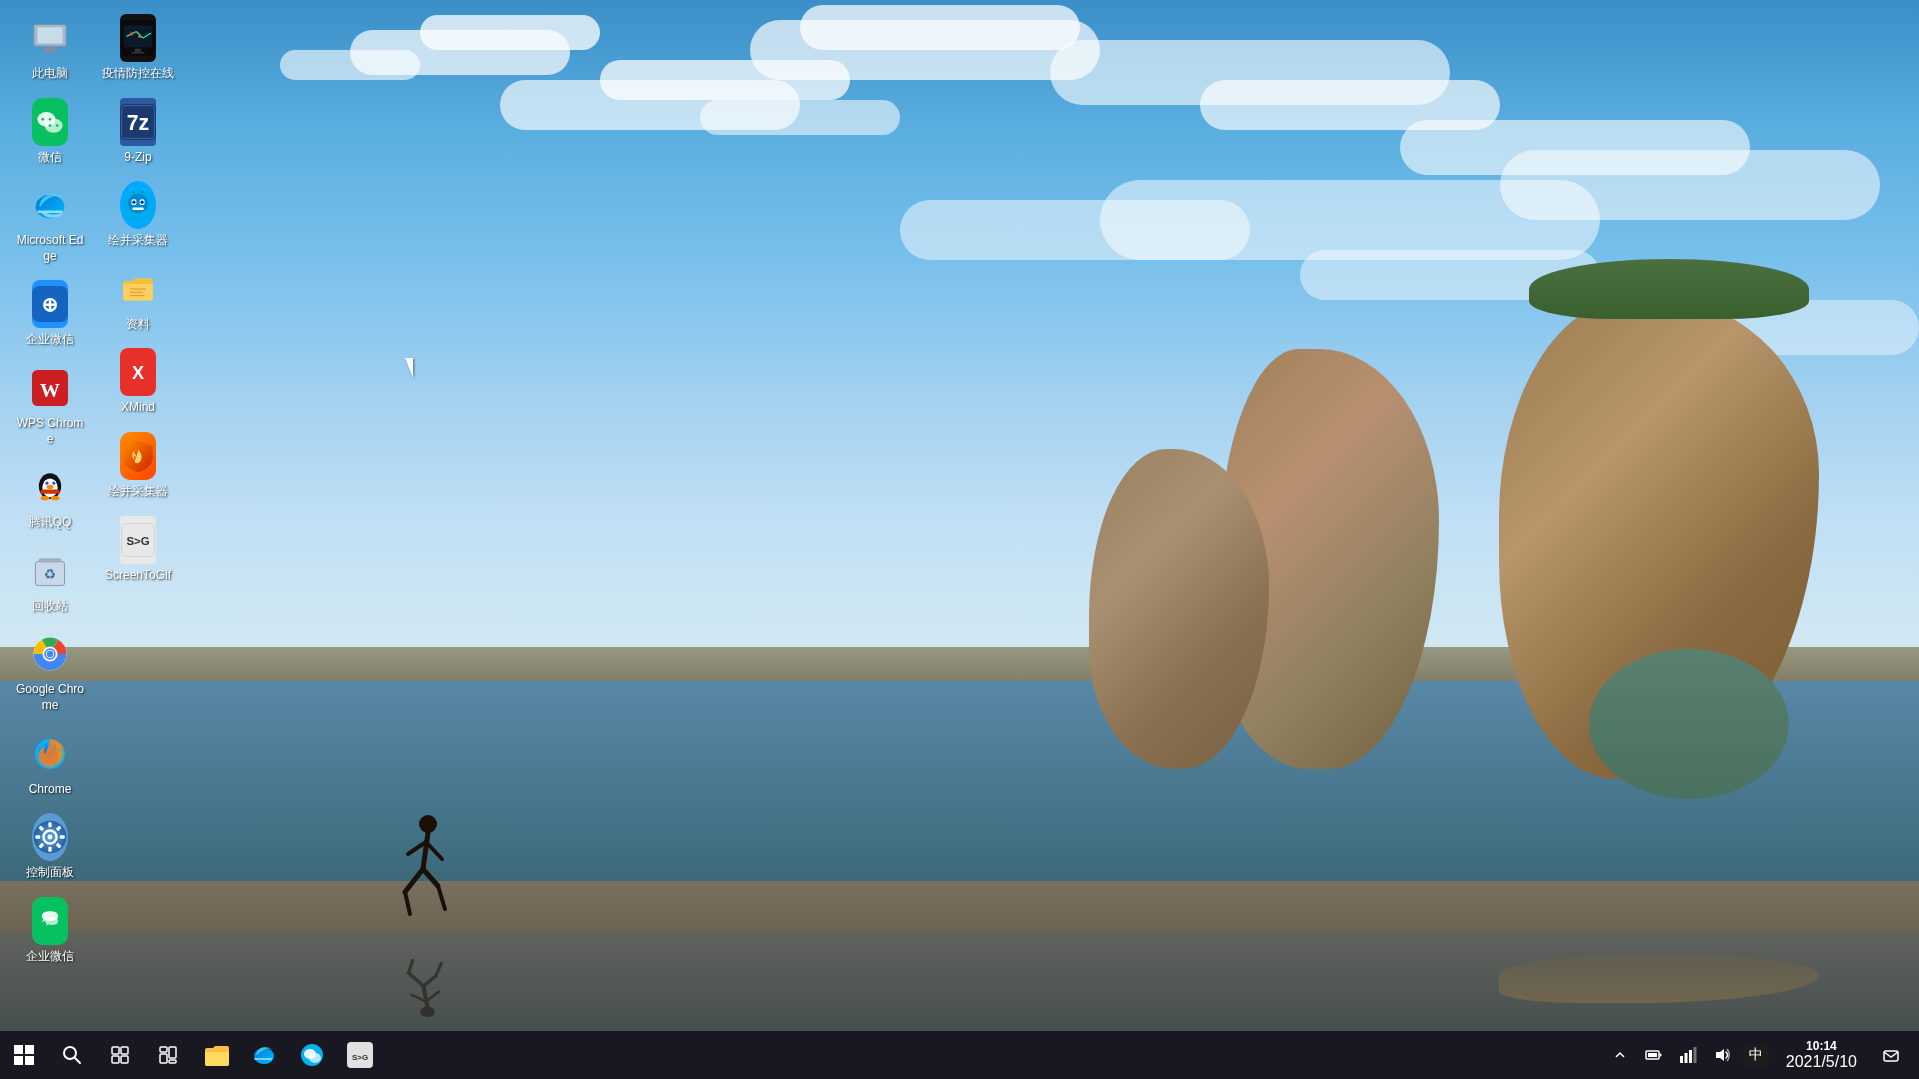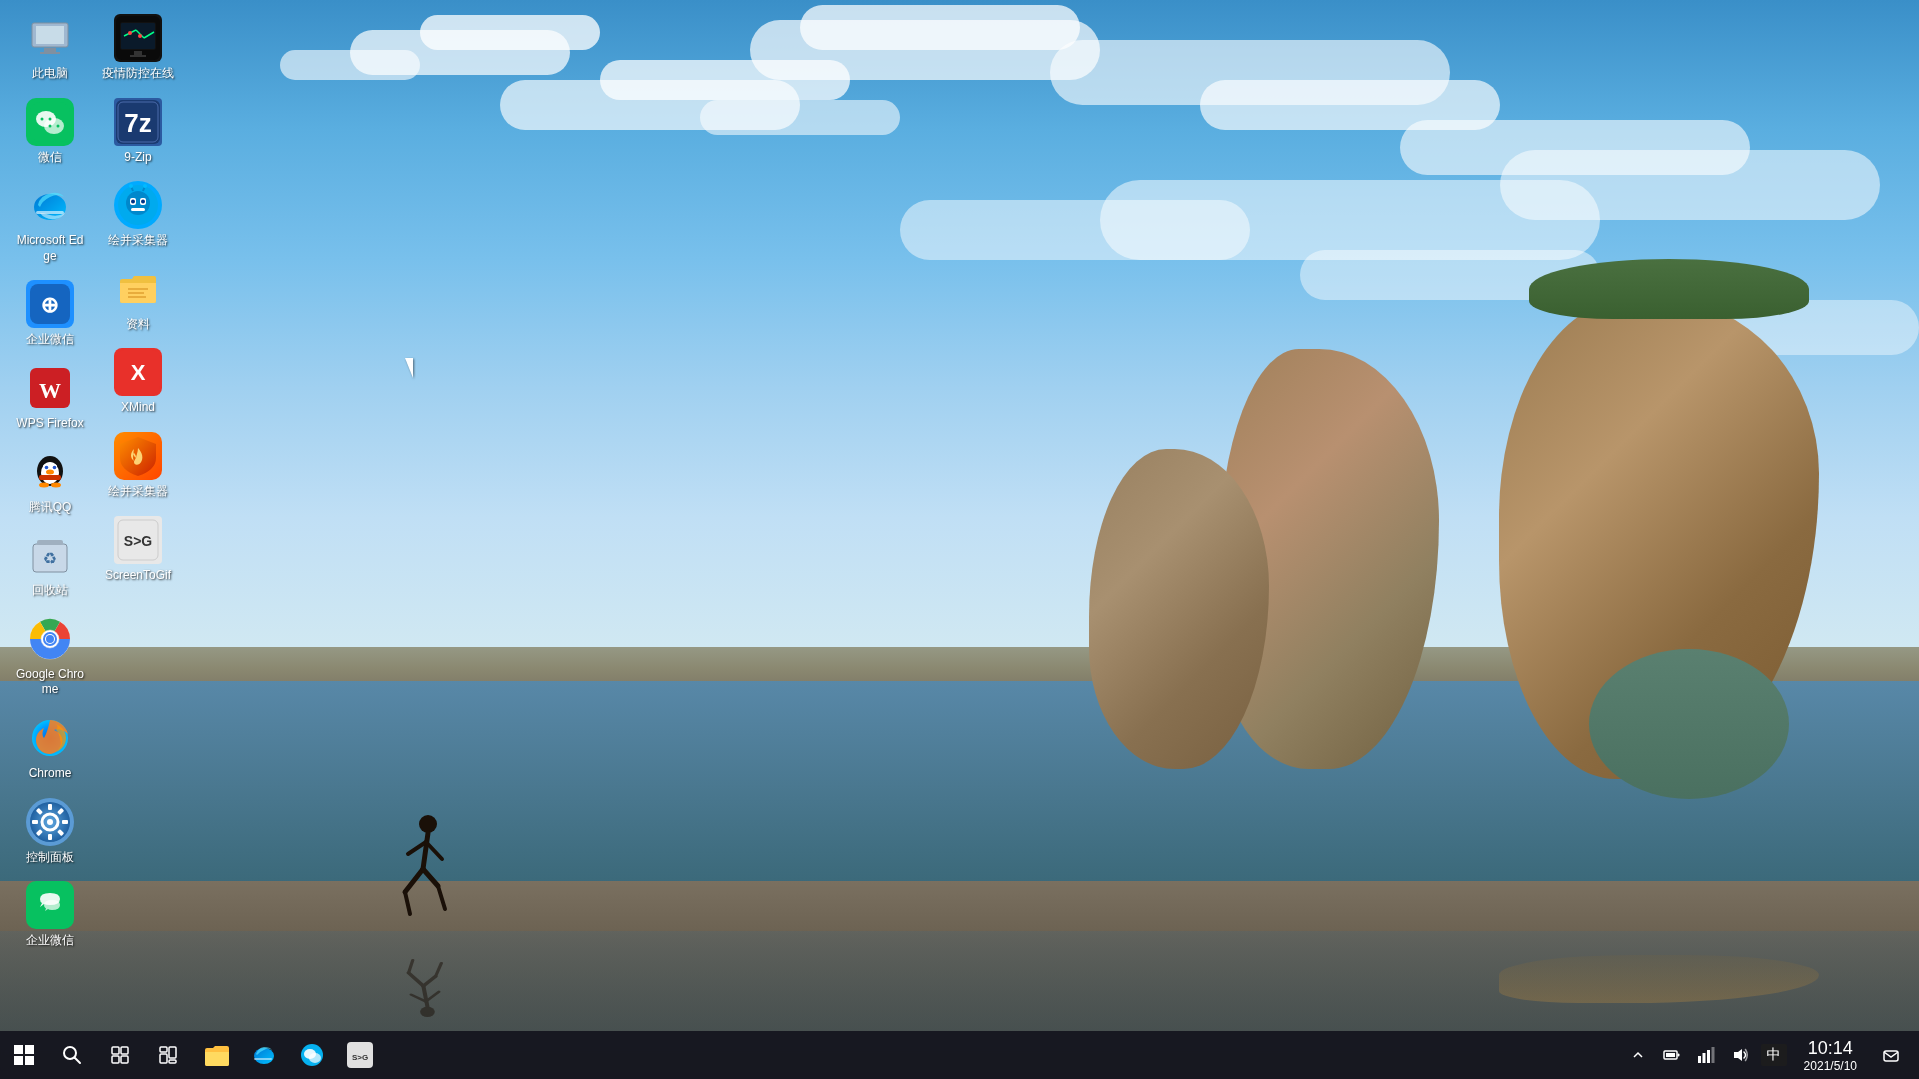--- a/index.html
+++ b/index.html
@@ -52,21 +52,21 @@
       display: flex;
       flex-direction: column;
       align-items: center;
       cursor: pointer;
       padding: 4px;
       border-radius: 4px;
       user-select: none;
     }
 
     .icon-img {
-      width: 48px;
+      width: 36px;
       height: 48px;
       display: flex;
       align-items: center;
       justify-content: center;
       border-radius: 8px;
       font-size: 28px;
       margin-bottom: 4px;
     }
 
     .icon-label {
@@ -174,26 +174,26 @@
       flex-direction: column;
       align-items: center;
       justify-content: center;
       padding: 0 12px;
       height: 48px;
       cursor: pointer;
       color: white;
     }
 
     #time-display {
-      font-size: 18px;
-      font-weight: 400;
+      font-size: 12px;
+      font-weight: 700;
     }
 
     #date-display {
-      font-size: 12px;
+      font-size: 16px;
     }
 
     .notification-btn {
       width: 40px;
       height: 48px;
       display: flex;
       align-items: center;
       justify-content: center;
       cursor: pointer;
       color: white;
@@ -384,21 +384,21 @@
       <span class="icon-label">企业微信</span>
     </div>
 
     <div class="desktop-icon" style="order:5;">
       <div class="icon-img icon-wps">
         <svg width="40" height="40" viewBox="0 0 40 40">
           <rect width="40" height="40" rx="6" fill="#cc1f24"></rect>
           <text x="20" y="30" text-anchor="middle" fill="white" font-size="22" font-weight="bold" font-family="serif">W</text>
         </svg>
       </div>
-      <span class="icon-label">WPS Firefox</span>
+      <span class="icon-label">WPS Chrome</span>
     </div>
 
     <div class="desktop-icon" style="order:6;">
       <div class="icon-img icon-qq">
         <svg width="42" height="42" viewBox="0 0 42 42">
 
           <ellipse cx="21" cy="20" rx="13" ry="15" fill="#111111"></ellipse>
           <ellipse cx="21" cy="22" rx="9" ry="11" fill="white"></ellipse>
 
           <circle cx="17" cy="16" r="3" fill="white"></circle>

